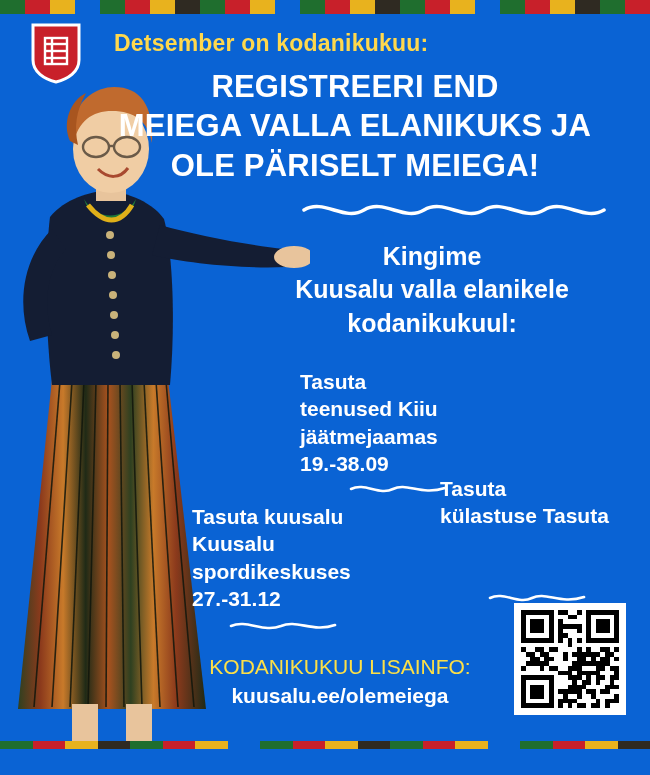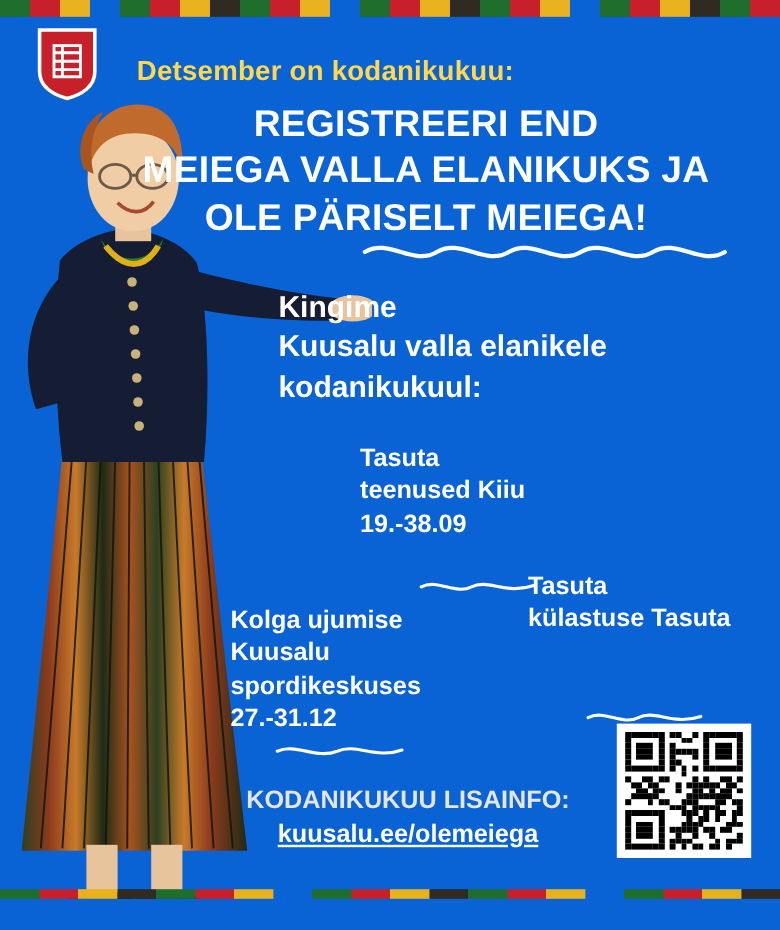--- a/index.html
+++ b/index.html
@@ -33,21 +33,20 @@
     z-index: 6;
   }
 
   
   .headline {
     position: absolute;
     left: 96px; top: 30px;
     width: 536px;
     z-index: 4;
     text-align: right;
-    margin-top: 16px;
   }
   .headline .line1 {
     color: #ffd84d;
     font-size: 23px;
     font-weight: bold;
     letter-spacing: .2px;
     text-align: left;
     padding-left: 18px;
   }
   .headline .big {
@@ -66,20 +65,21 @@
     position: absolute;
     left: 300px; top: 198px;
     z-index: 4;
   }
 
   
   .gift-intro {
     position: absolute;
     left: 232px; top: 240px;
     width: 400px;
+    text-align: center;
     color: #ffffff;
     font-size: 25px;
     font-weight: bold;
     line-height: 1.33;
     z-index: 4;
   }
 
   
   .offer {
     position: absolute;
@@ -100,30 +100,29 @@
 
   
   .info {
     position: absolute;
     left: 190px; top: 655px;
     width: 300px;
     text-align: center;
     z-index: 4;
   }
   .info .l1 {
-    color: #e5e5e5;
+    color: #fde047;
     font-size: 21px;
-    font-weight: bold;
+    font-weight: normal;
   }
   .info .l2 {
     color: #ffffff;
     font-size: 21px;
     font-weight: bold;
     margin-top: 5px;
-    text-decoration: underline;
   }
 
   
   .qr-box {
     position: absolute;
     right: 24px; bottom: 60px;
     width: 112px; height: 112px;
     background: #ffffff;
     padding: 7px;
     z-index: 6;
@@ -300,40 +299,41 @@
 
   <div class="gift-intro">
     <div>Kingime</div>
     <div>Kuusalu valla elanikele</div>
     <div>kodanikukuul:</div>
   </div>
 
   <div class="offer o1">
     <div>Tasuta</div>
     <div>teenused Kiiu</div>
+    <div>jäätmejaamas</div>
     <div>19.-38.09</div>
   </div>
   <div class="sq s1">
     <svg width="100" height="14" viewBox="0 0 100 14">
       <path d="M3 8 C17 1 31 15 45 8 C59 1 73 15 97 7" stroke="#ffffff" stroke-width="2.6" fill="none" stroke-linecap="round"></path>
     </svg>
   </div>
 
   <div class="offer o2">
     <div>Tasuta</div>
     <div>külastuse Tasuta</div>
   </div>
   <div class="sq s2">
     <svg width="100" height="14" viewBox="0 0 100 14">
       <path d="M3 8 C17 1 31 15 45 8 C59 1 73 15 97 7" stroke="#ffffff" stroke-width="2.6" fill="none" stroke-linecap="round"></path>
     </svg>
   </div>
 
   <div class="offer o3">
-    <div>Kolga ujumise</div>
+    <div>Tasuta kuusalu</div>
     <div>Kuusalu</div>
     <div>spordikeskuses</div>
     <div>27.-31.12</div>
   </div>
   <div class="sq s3">
     <svg width="110" height="14" viewBox="0 0 110 14">
       <path d="M3 8 C19 1 35 15 53 8 C69 1 85 15 107 7" stroke="#ffffff" stroke-width="2.6" fill="none" stroke-linecap="round"></path>
     </svg>
   </div>
 

